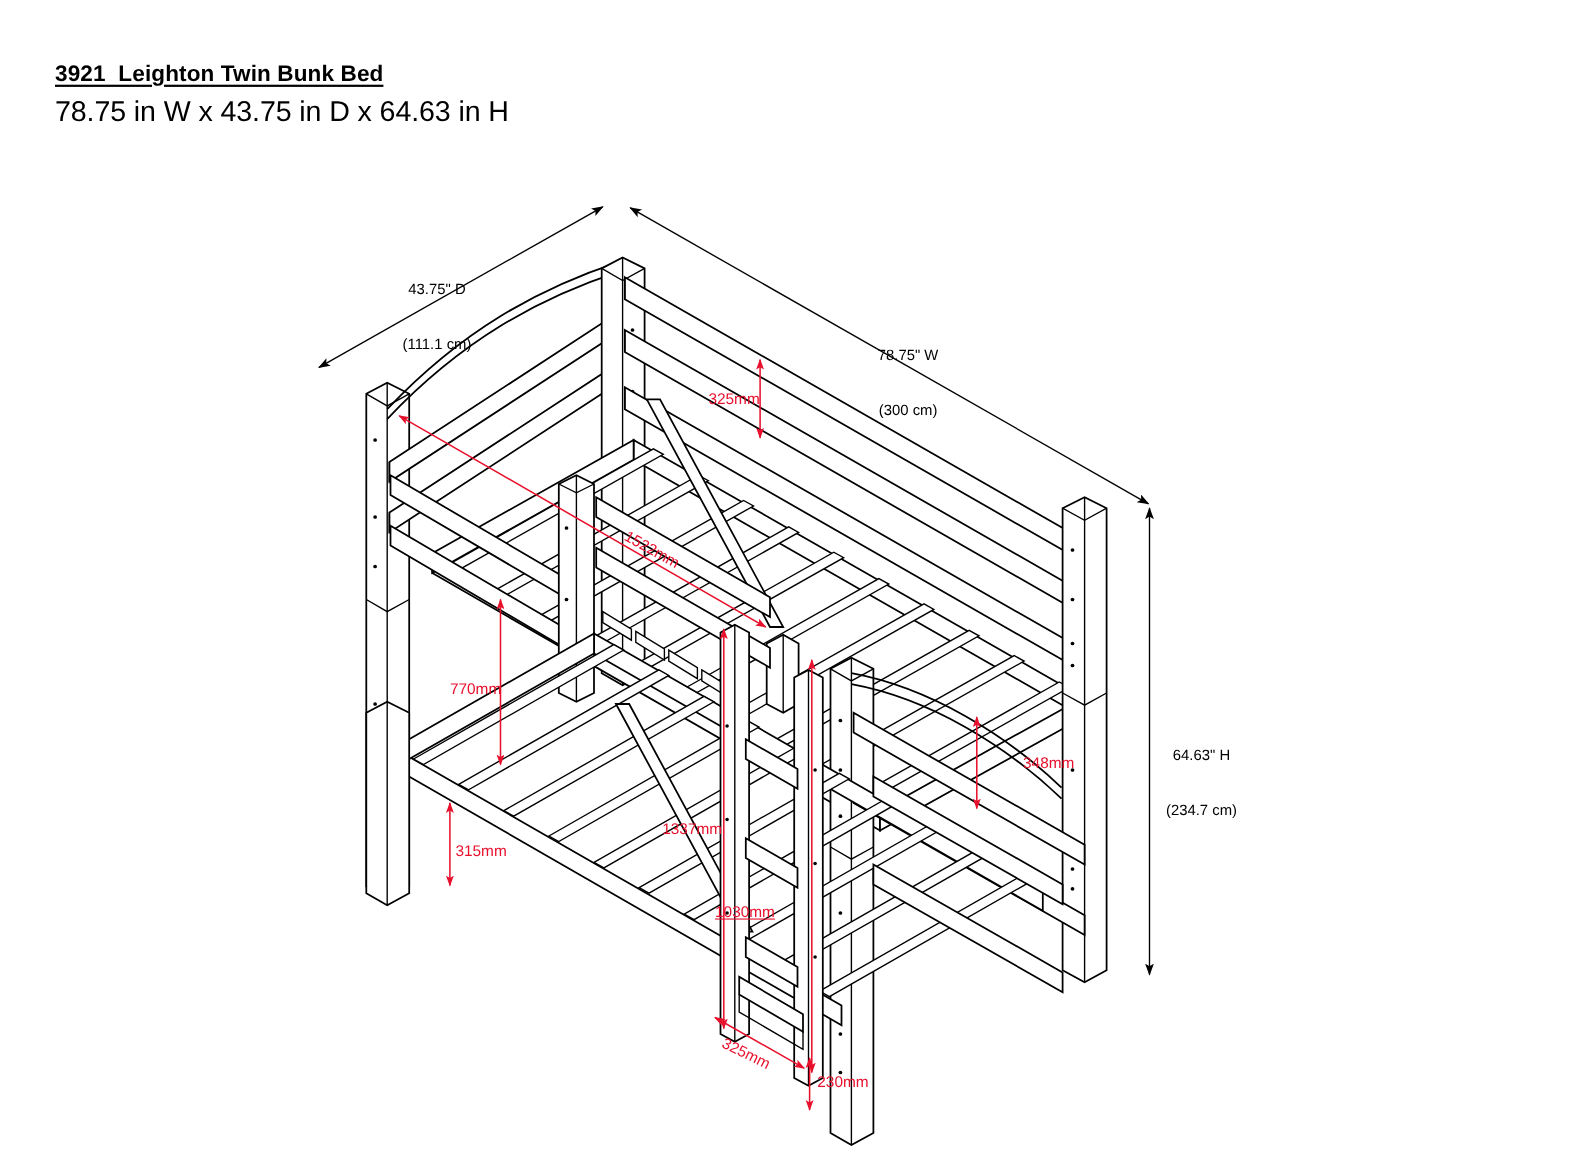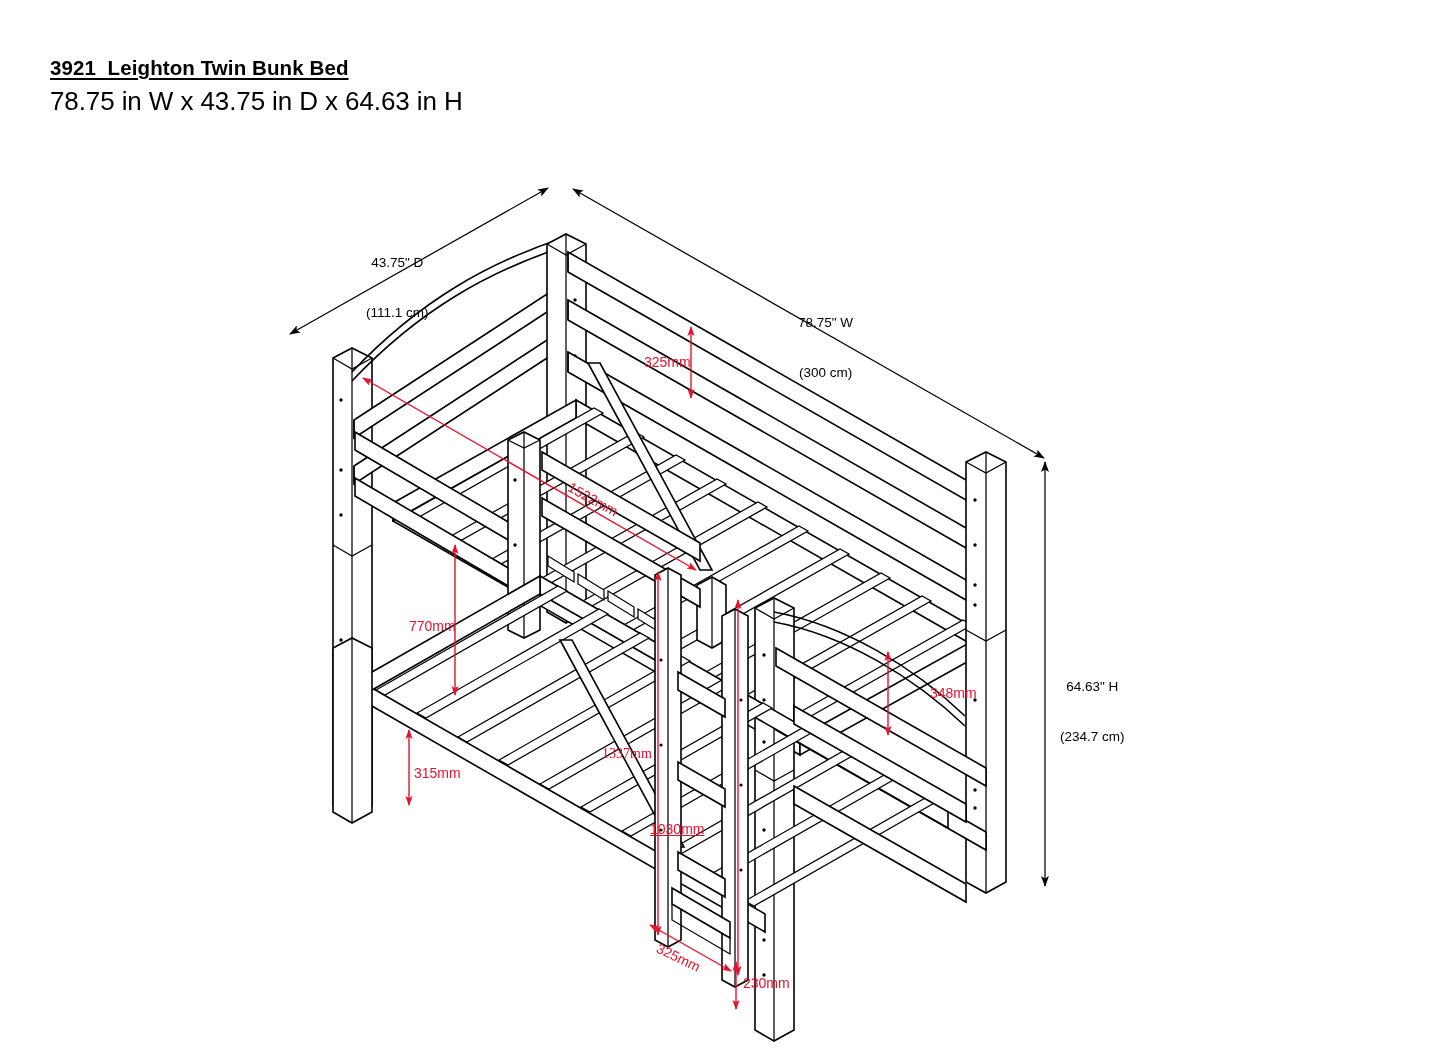--- a/index.html
+++ b/index.html
@@ -369,21 +369,21 @@
 </div>
 
 <div class="callout red" style="left:644px; top:354px;">325mm</div>
 
 <div class="callout red rot" style="left:573px; top:479px; transform:rotate(29deg);">1522mm</div>
 
 <div class="callout red" style="left:409px; top:618px;">770mm</div>
 
 <div class="callout red" style="left:414px; top:765px;">315mm</div>
 
-<div class="callout red" style="left:602px; top:745px;font-family:Liberation Serif, serif;">1337mm</div>
+<div class="callout red" style="left:602px; top:745px;">1337mm</div>
 
 <div class="callout red" style="left:884px; top:685px;margin-left:46px;">348mm</div>
 
 <div class="callout red" style="left:650px; top:821px;text-decoration:underline;">1030mm</div>
 
 <div class="callout red rot" style="left:661px; top:940px; transform:rotate(26deg);">325mm</div>
 
 <div class="callout red" style="left:728px; top:975px;margin-left:15px;">230mm</div>
 
 </body></html>

